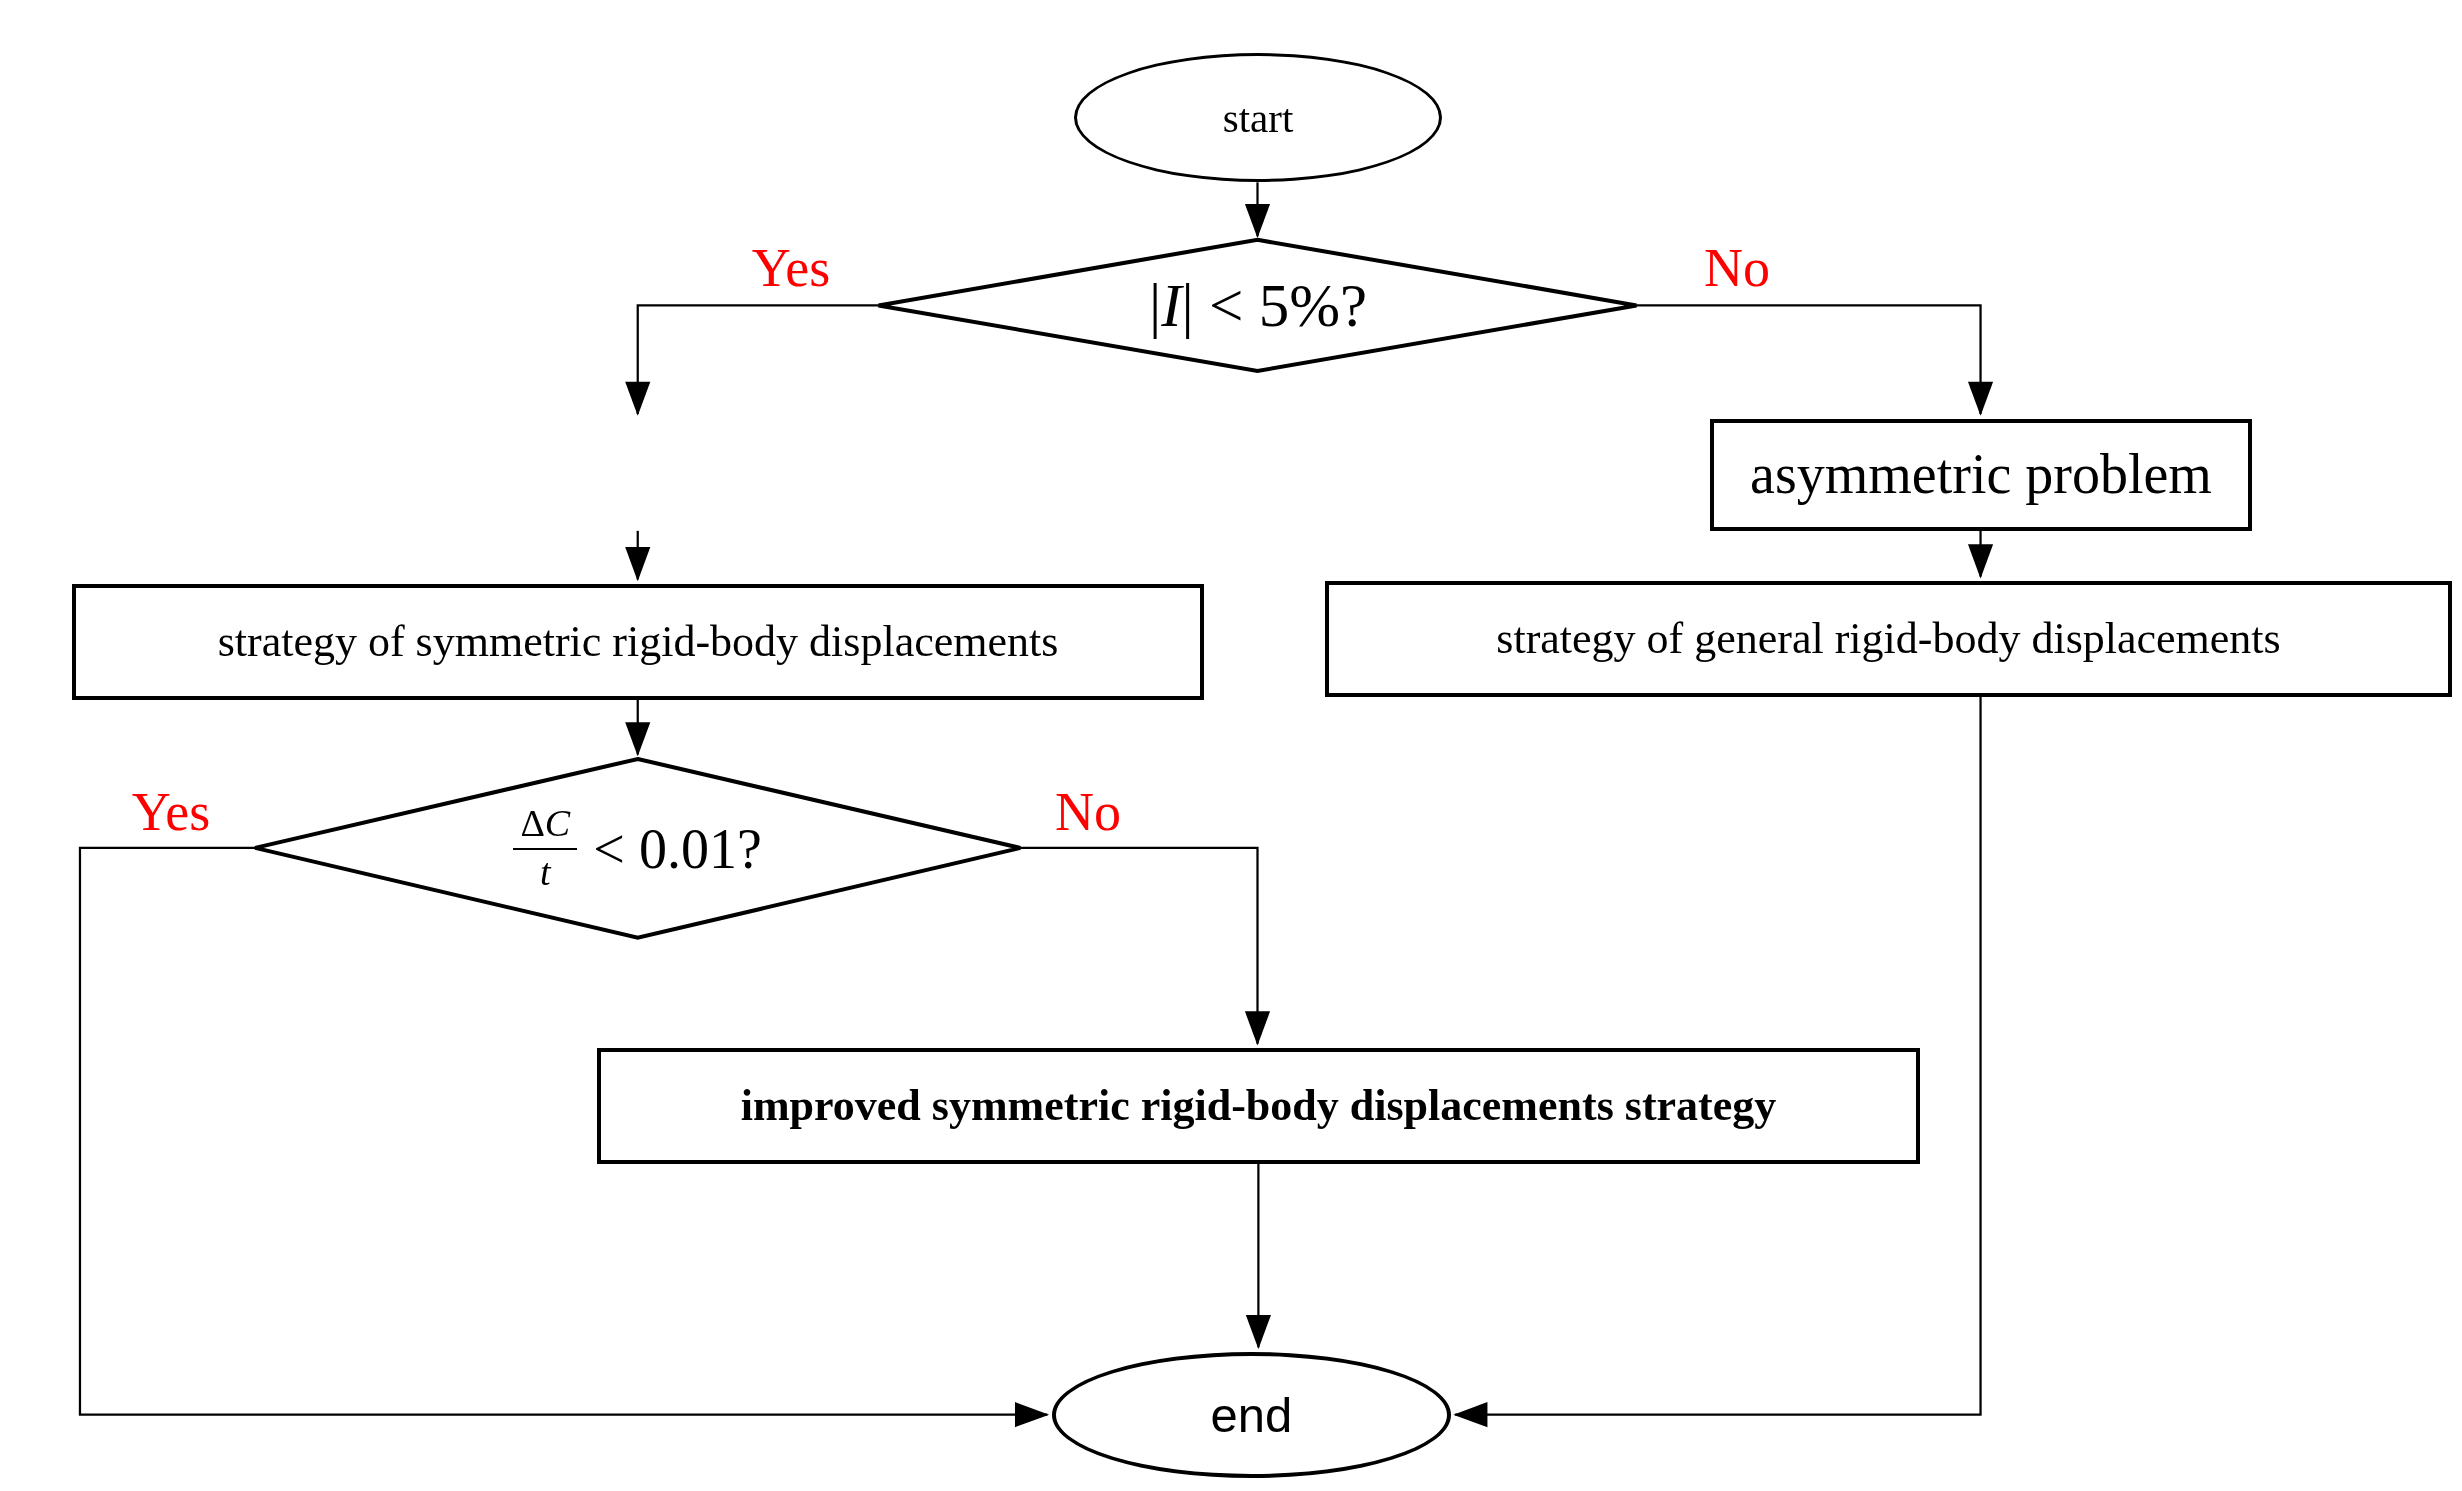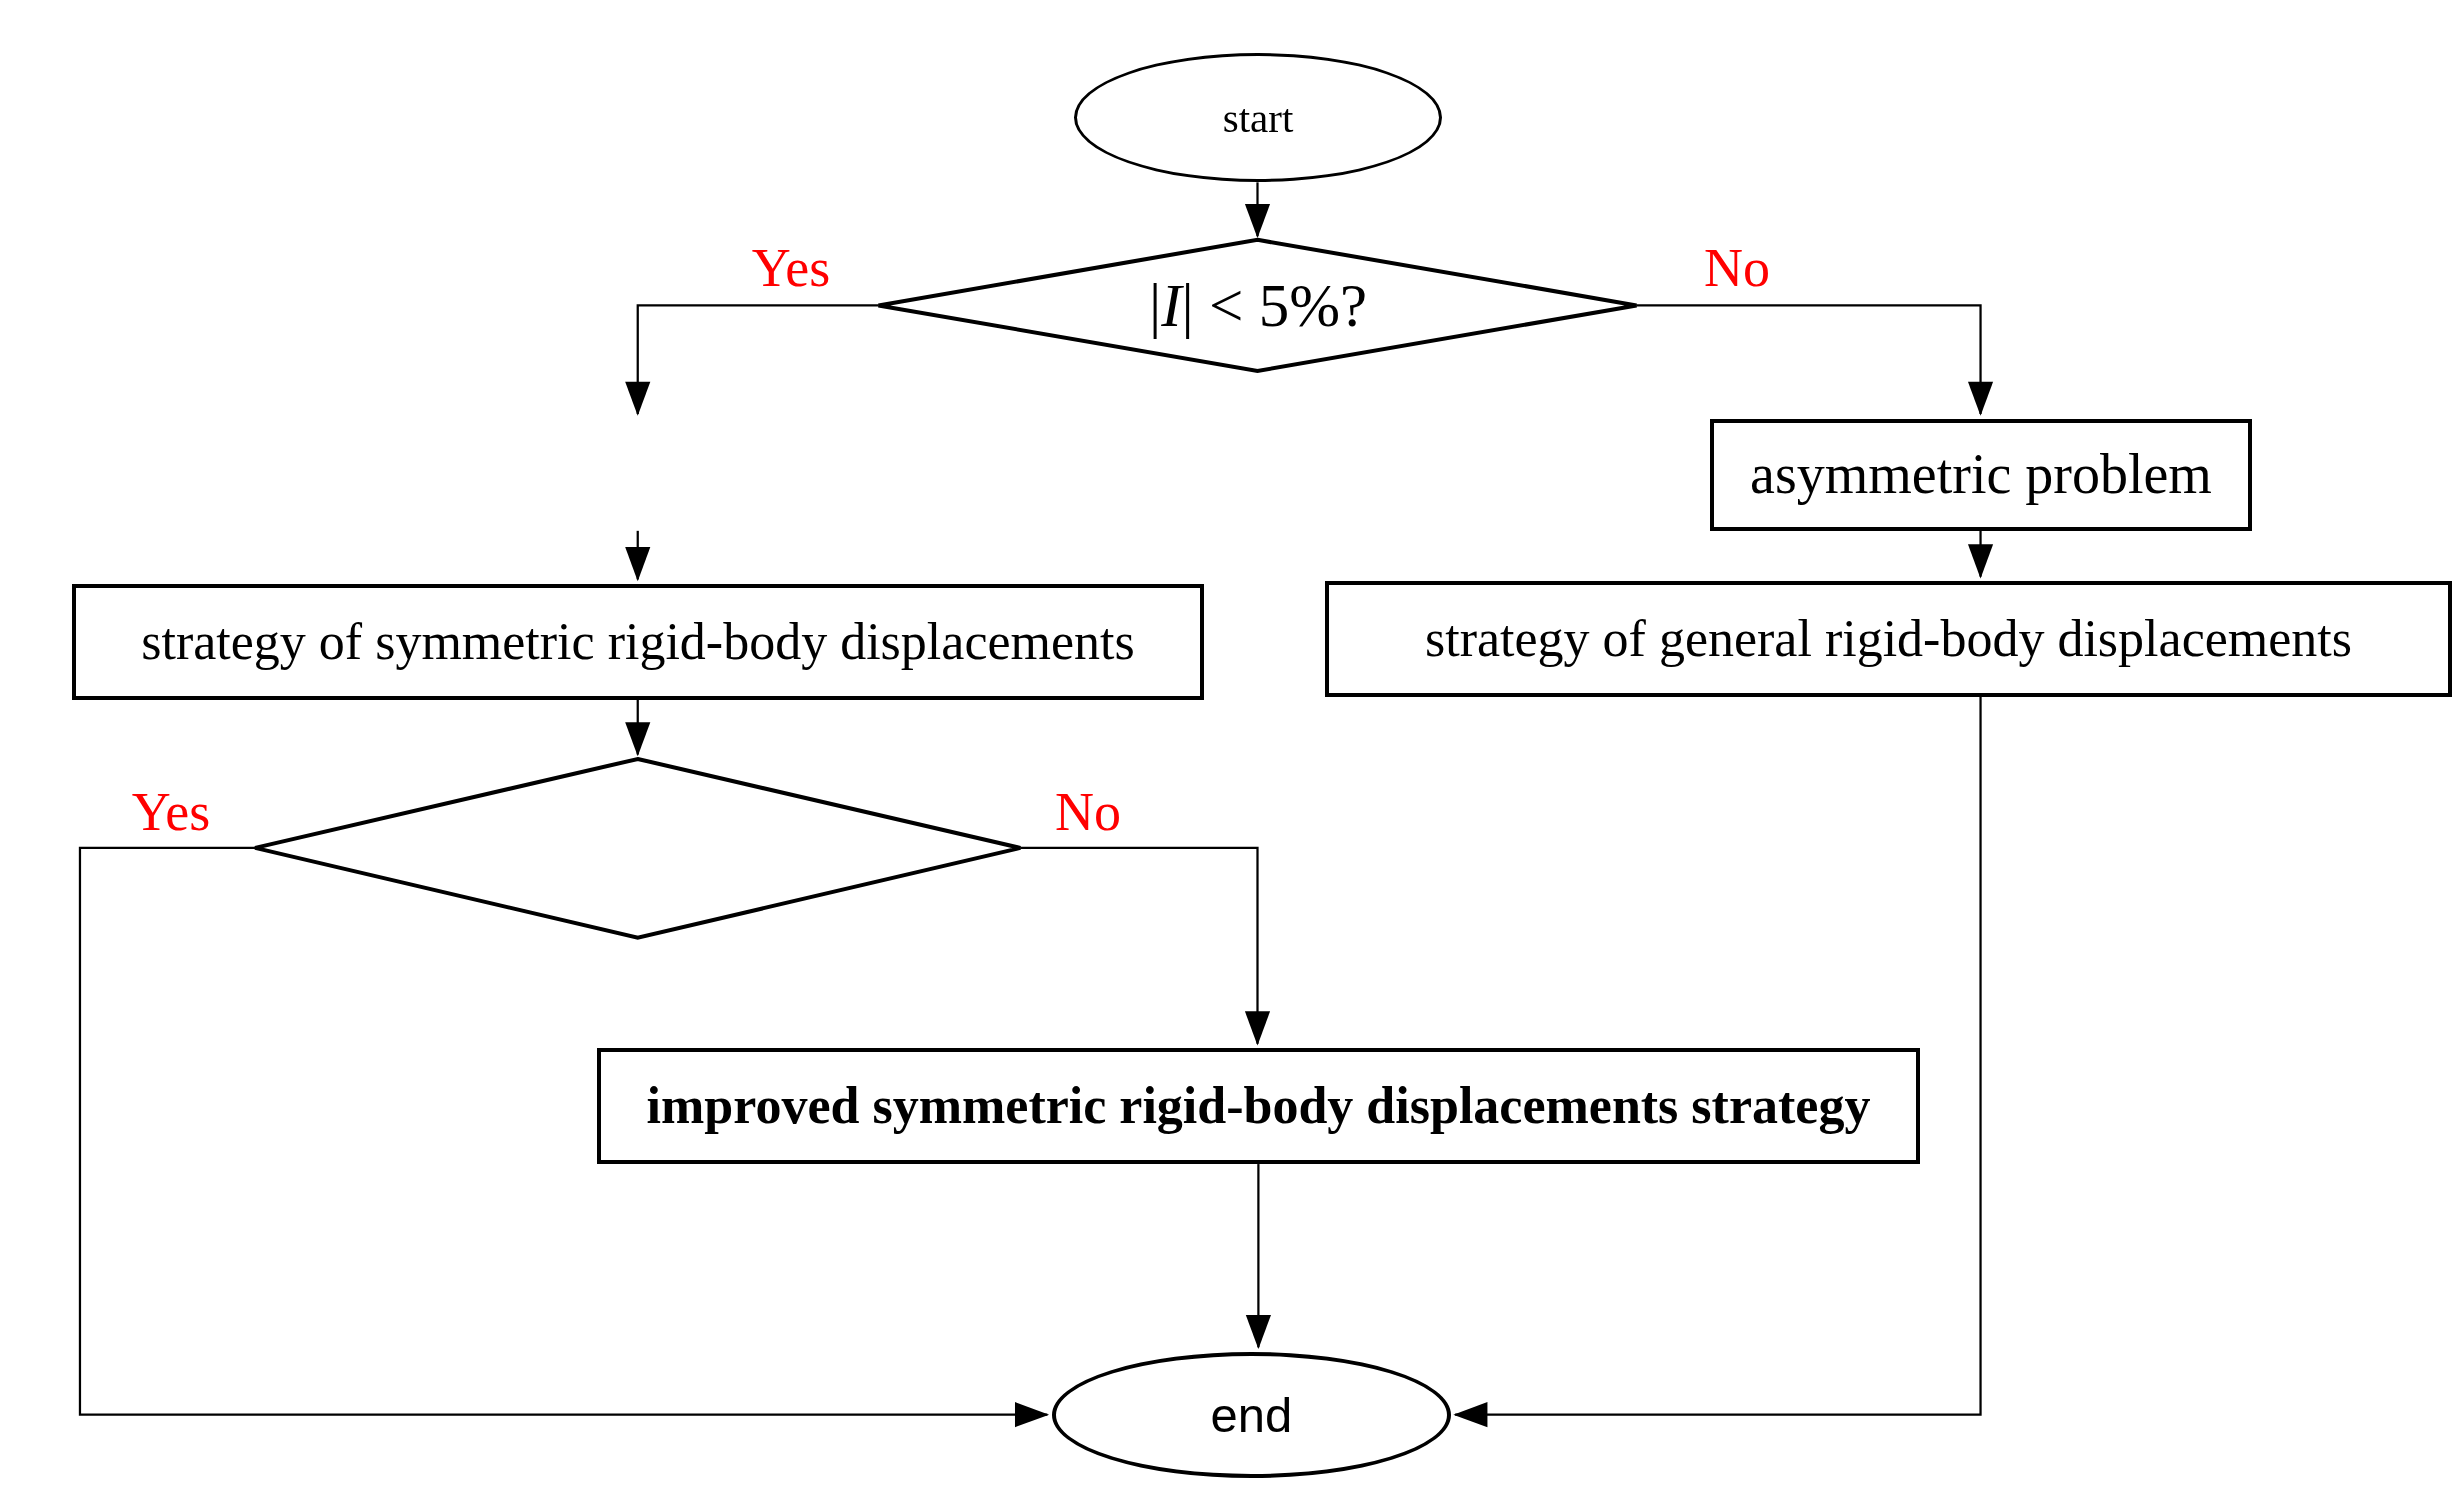--- a/index.html
+++ b/index.html
@@ -19,21 +19,21 @@
   .edges{position:absolute;left:0;top:0;width:2462px;height:1491px;}
   .edges path.connector{fill:none;stroke:var(--line);stroke-width:2.5;}
   .edges polygon.diamond{fill:var(--bg);stroke:var(--line);stroke-width:4.5;}
   .node{
     position:absolute;box-sizing:border-box;
     background:var(--bg);border:4.5px solid var(--line);
     display:flex;align-items:center;justify-content:center;
     text-align:center;
   }
   .ellipse{border-radius:50%;border-width:3.6px;}
-  .box-label{font-size:52px;white-space:nowrap;line-height:1.1;}
+  .box-label{font-size:44px;white-space:nowrap;line-height:1.1;}
   .short-label{font-size:56px;}
   .start-label{font-size:41px;}
   .end-label{font-size:49px;font-family:"Liberation Sans","DejaVu Sans",sans-serif;}
   .diamond-text{
     position:absolute;display:flex;align-items:center;justify-content:center;
     text-align:center;pointer-events:none;
   }
   .d1-label{font-size:61px;white-space:nowrap;}
   .var{font-style:italic;}
   .d2-wrap{display:flex;align-items:center;gap:16px;}
@@ -90,20 +90,29 @@
     <span class="box-label short-label">asymmetric problem</span>
   </div>
 
   <div class="node" style="left:72px;top:584px;width:1132px;height:116px;">
     <span class="box-label">strategy of symmetric rigid-body displacements</span>
   </div>
   <div class="node" style="left:1325px;top:581px;width:1127px;height:116px;">
     <span class="box-label">strategy of general rigid-body displacements</span>
   </div>
 
+  <div class="diamond-text" style="left:255px;top:759px;width:765px;height:179px;">
+    <span class="d2-wrap">
+      <span class="frac">
+        <span class="num"><span>Δ</span><span class="var">C</span></span>
+        <span class="den var">t</span>
+      </span>
+      <span class="cmp">&lt; 0.01?</span>
+    </span>
+  </div>
 
   <div class="edge-label" style="left:90px;top:785px;">Yes</div>
   <div class="edge-label" style="left:1007px;top:785px;">No</div>
 
   <div class="node" style="left:597px;top:1048px;width:1323px;height:116px;font-weight:bold;">
     <span class="box-label">improved symmetric rigid-body displacements strategy</span>
   </div>
 
   <div class="node ellipse" style="left:1052px;top:1352px;width:399px;height:126px;border-width:4.5px;">
     <span class="end-label">end</span>

